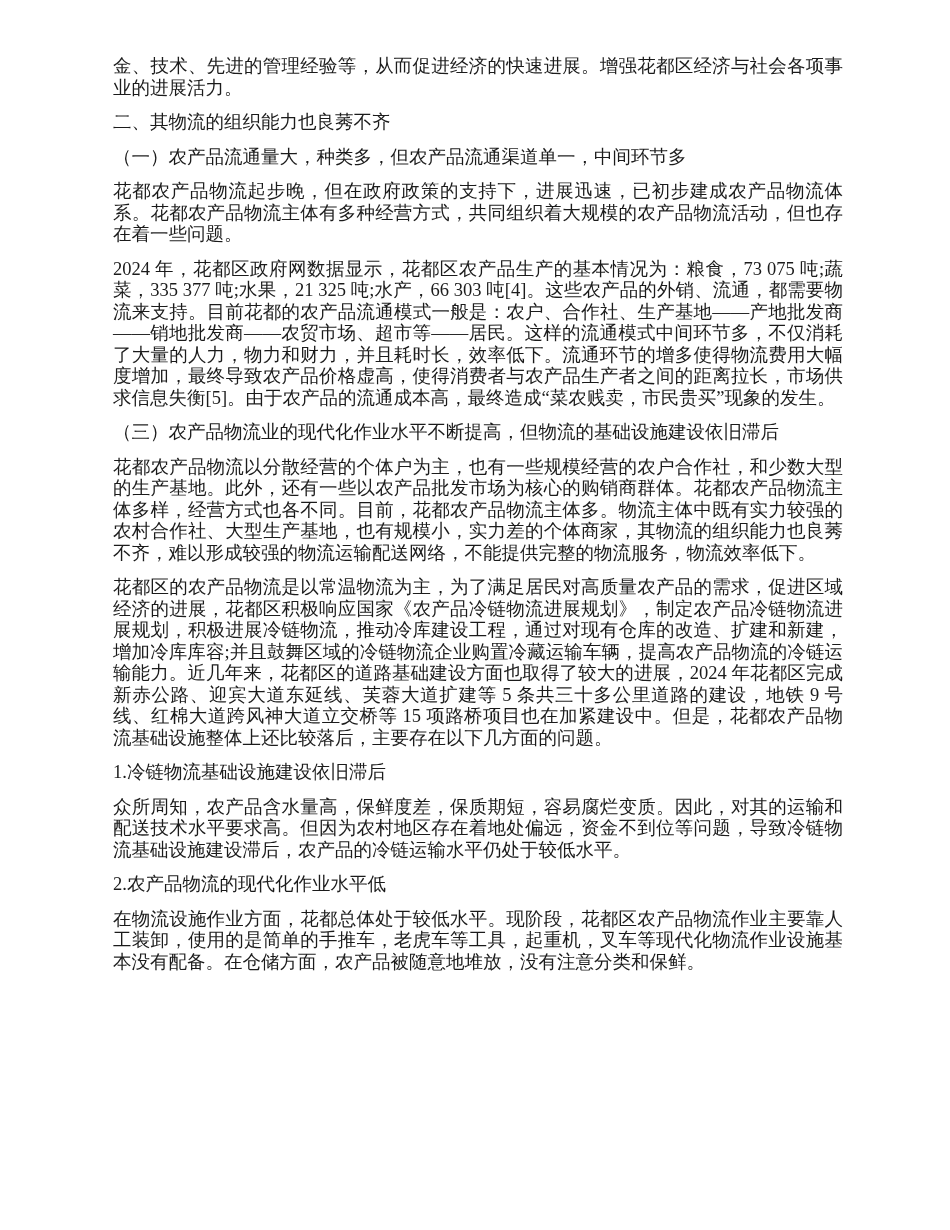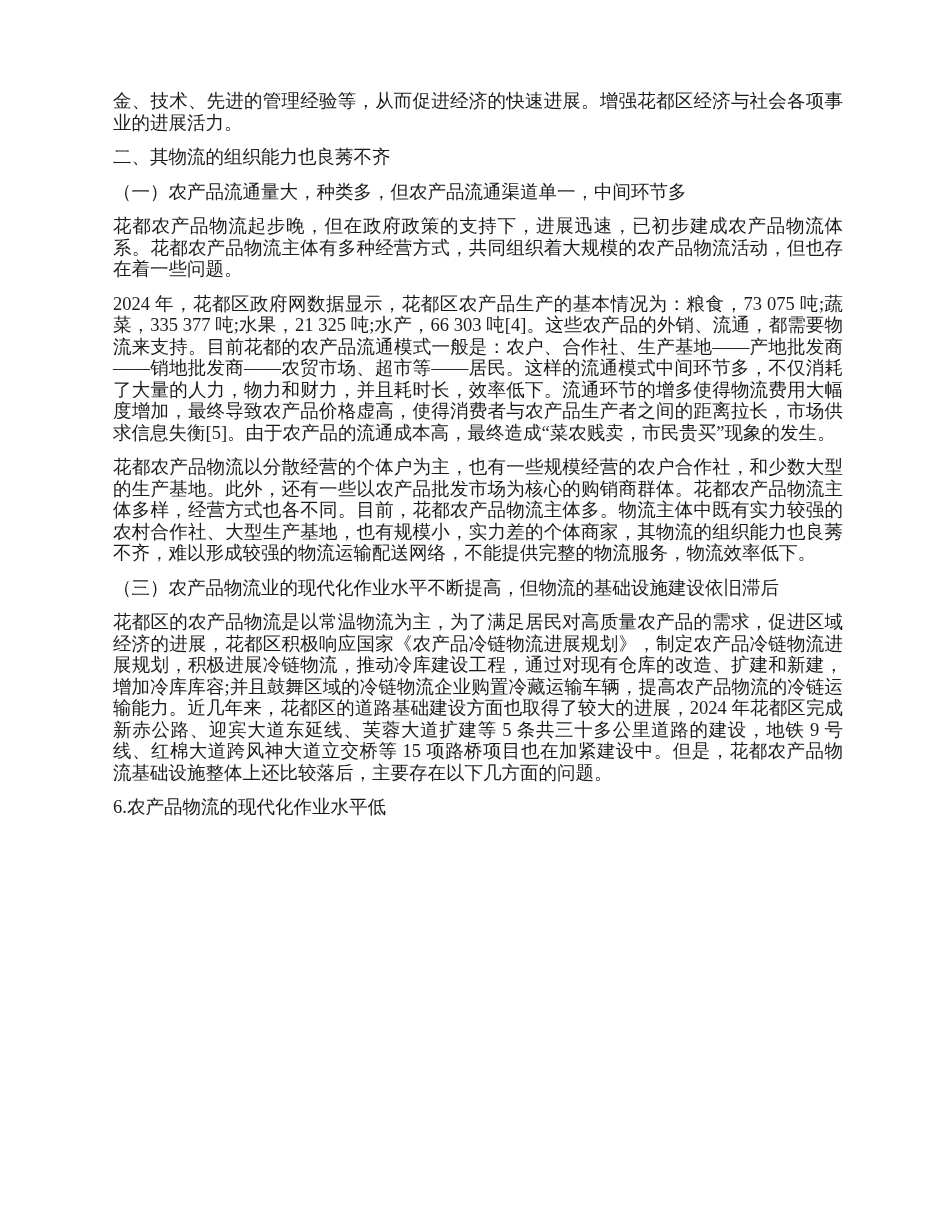--- a/index.html
+++ b/index.html
@@ -9,21 +9,21 @@
   body {
     width: 950px;
     height: 1230px;
     background: #ffffff;
     overflow: hidden;
   }
   .page {
     box-sizing: border-box;
     width: 950px;
     height: 1230px;
-    padding: 91px 107px 0 113px;
+    padding: 56px 107px 0 113px;
     background: #ffffff;
   }
   .page p {
     margin: 0 0 13px 0;
     font-family: "Liberation Serif", "DejaVu Serif", serif;
     font-size: 18.5px;
     line-height: 21.5px;
     color: #1b1b1b;
     text-align: justify;
     text-align-last: left;
@@ -32,17 +32,20 @@
 </style>
 </head>
 <body>
 
 <div class="page">
   <p>金、技术、先进的管理经验等，从而促进经济的快速进展。增强花都区经济与社会各项事业的进展活力。</p>
   <p>二、其物流的组织能力也良莠不齐</p>
   <p>（一）农产品流通量大，种类多，但农产品流通渠道单一，中间环节多</p>
   <p>花都农产品物流起步晚，但在政府政策的支持下，进展迅速，已初步建成农产品物流体系。花都农产品物流主体有多种经营方式，共同组织着大规模的农产品物流活动，但也存在着一些问题。</p>
   <p>2024 年，花都区政府网数据显示，花都区农产品生产的基本情况为：粮食，73 075 吨;蔬菜，335 377 吨;水果，21 325 吨;水产，66 303 吨[4]。这些农产品的外销、流通，都需要物流来支持。目前花都的农产品流通模式一般是：农户、合作社、生产基地——产地批发商——销地批发商——农贸市场、超市等——居民。这样的流通模式中间环节多，不仅消耗了大量的人力，物力和财力，并且耗时长，效率低下。流通环节的增多使得物流费用大幅度增加，最终导致农产品价格虚高，使得消费者与农产品生产者之间的距离拉长，市场供求信息失衡[5]。由于农产品的流通成本高，最终造成“菜农贱卖，市民贵买”现象的发生。</p>
+  <p>（三）农产品物流业的现代化作业水平不断提高，但物流的基础设施建设依旧滞后</p>
   <p>花都农产品物流以分散经营的个体户为主，也有一些规模经营的农户合作社，和少数大型的生产基地。此外，还有一些以农产品批发市场为核心的购销商群体。花都农产品物流主体多样，经营方式也各不同。目前，花都农产品物流主体多。物流主体中既有实力较强的农村合作社、大型生产基地，也有规模小，实力差的个体商家，其物流的组织能力也良莠不齐，难以形成较强的物流运输配送网络，不能提供完整的物流服务，物流效率低下。</p>
-  <p>（三）农产品物流业的现代化作业水平不断提高，但物流的基础设施建设依旧滞后</p>
   <p>花都区的农产品物流是以常温物流为主，为了满足居民对高质量农产品的需求，促进区域经济的进展，花都区积极响应国家《农产品冷链物流进展规划》，制定农产品冷链物流进展规划，积极进展冷链物流，推动冷库建设工程，通过对现有仓库的改造、扩建和新建，增加冷库库容;并且鼓舞区域的冷链物流企业购置冷藏运输车辆，提高农产品物流的冷链运输能力。近几年来，花都区的道路基础建设方面也取得了较大的进展，2024 年花都区完成新赤公路、迎宾大道东延线、芙蓉大道扩建等 5 条共三十多公里道路的建设，地铁 9 号线、红棉大道跨风神大道立交桥等 15 项路桥项目也在加紧建设中。但是，花都农产品物流基础设施整体上还比较落后，主要存在以下几方面的问题。</p>
-  <p>6.农产品物流的现代化作业水平低</p>
+  <p>1.冷链物流基础设施建设依旧滞后</p>
+  <p>众所周知，农产品含水量高，保鲜度差，保质期短，容易腐烂变质。因此，对其的运输和配送技术水平要求高。但因为农村地区存在着地处偏远，资金不到位等问题，导致冷链物流基础设施建设滞后，农产品的冷链运输水平仍处于较低水平。</p>
+  <p>2.农产品物流的现代化作业水平低</p>
+  <p>在物流设施作业方面，花都总体处于较低水平。现阶段，花都区农产品物流作业主要靠人工装卸，使用的是简单的手推车，老虎车等工具，起重机，叉车等现代化物流作业设施基本没有配备。在仓储方面，农产品被随意地堆放，没有注意分类和保鲜。</p>
 </div>
 
 </body></html>

